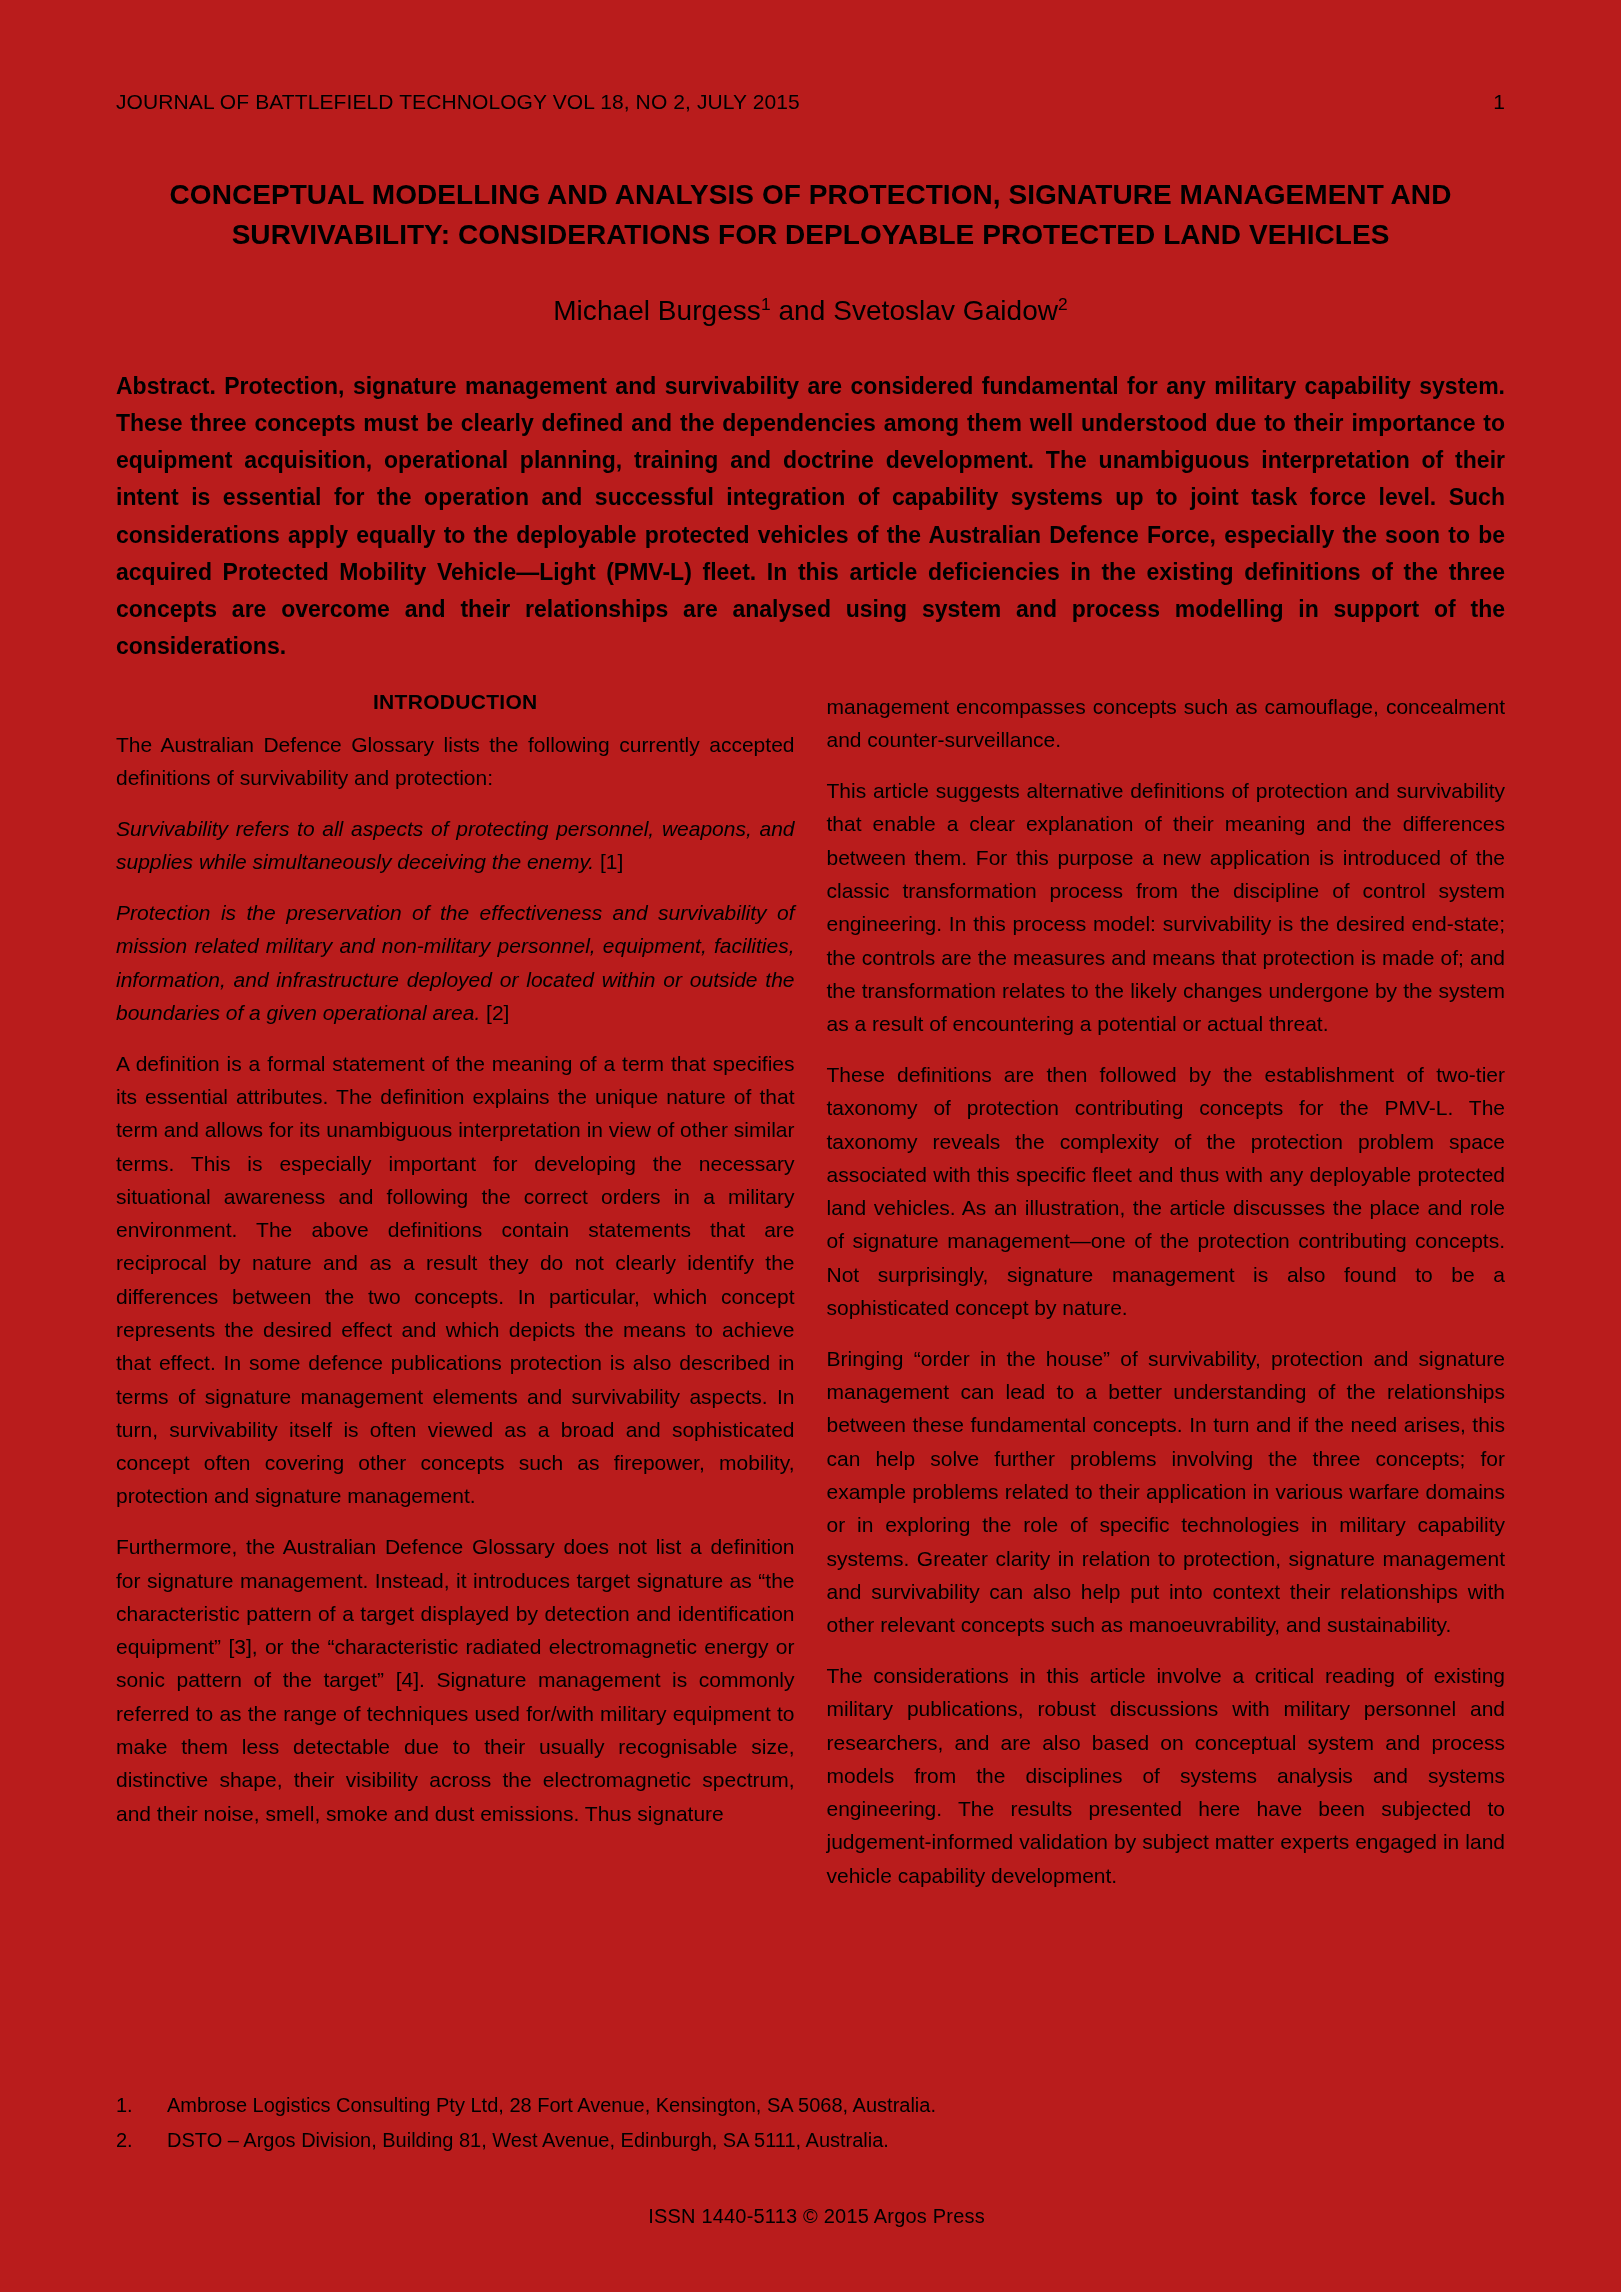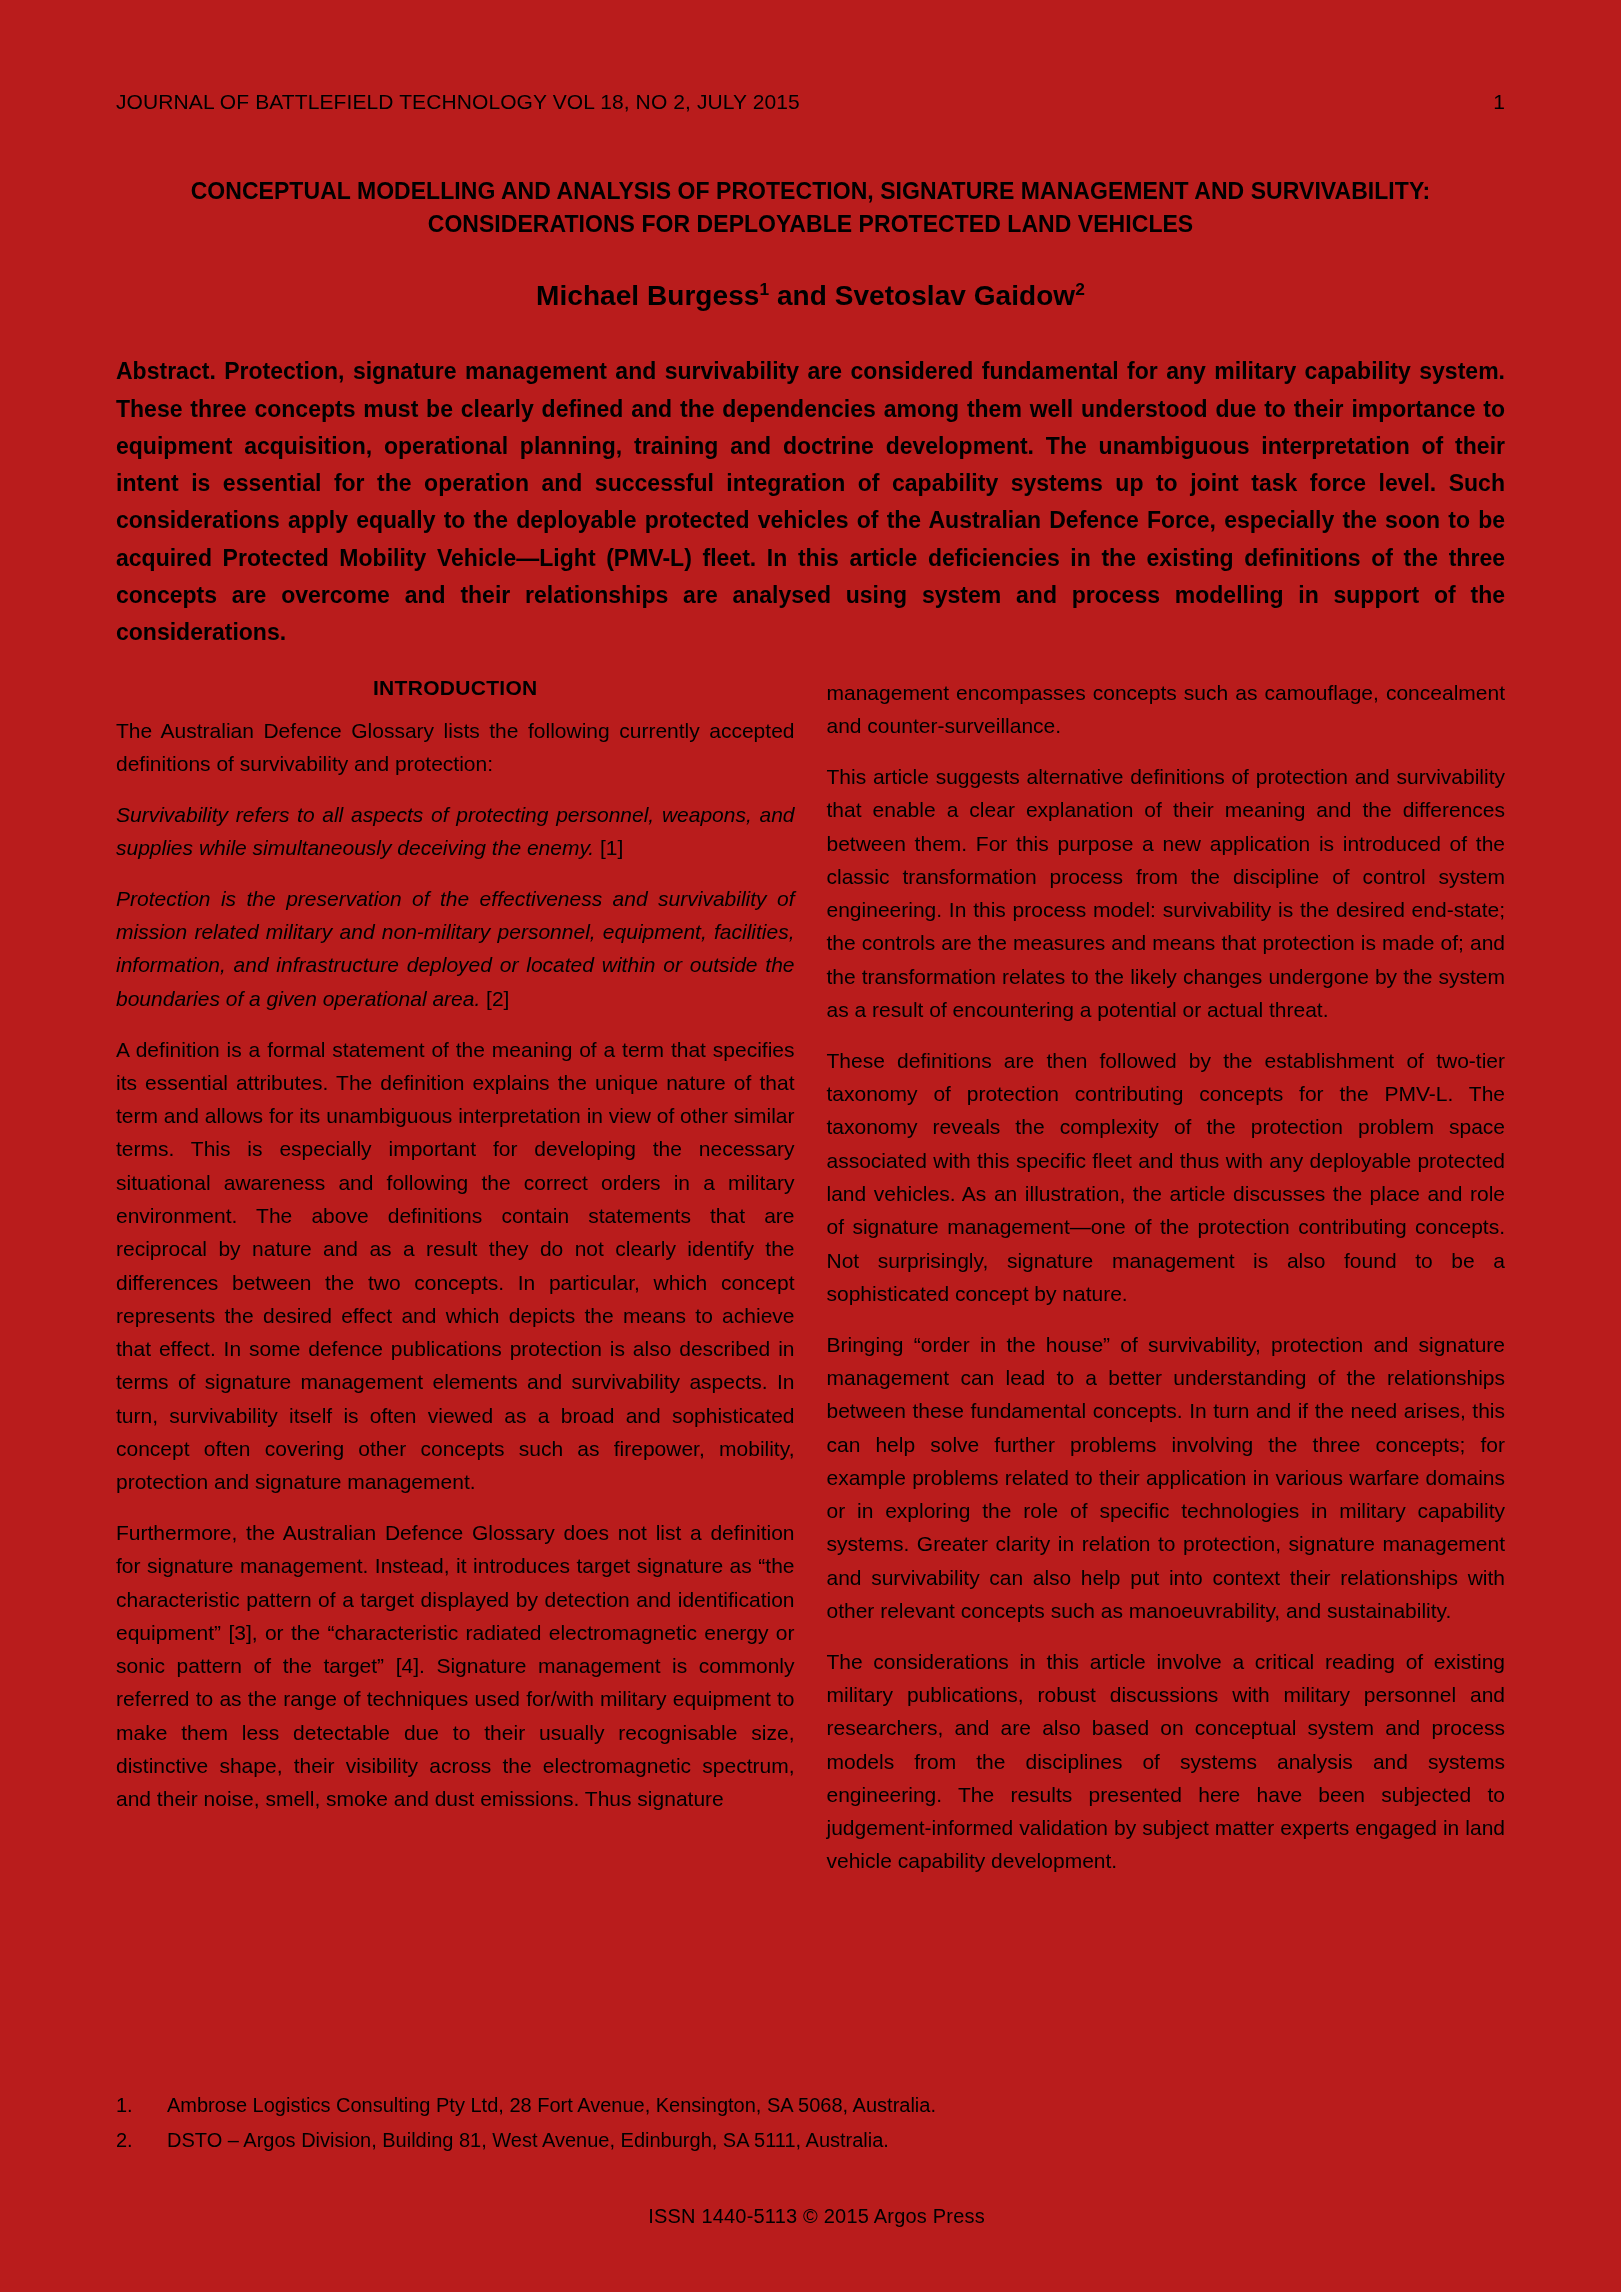--- a/index.html
+++ b/index.html
@@ -37,28 +37,28 @@
     letter-spacing: 0.1px;
     margin-bottom: 61px;
   }
   .runninghead .journal { white-space: nowrap; }
   .runninghead .pageno { }
 
   
   .title {
     text-align: center;
     font-weight: bold;
-    font-size: 23px;
+    font-size: 28px;
     line-height: 1.42;
     margin: 0 45px 0 45px;
     letter-spacing: 0.05px;
   }
   .authors {
     text-align: center;
-    font-weight: bold;
+    font-weight: normal;
     font-size: 28px;
     margin-top: 40px;
     letter-spacing: 0.05px;
   }
   .authors sup {
     font-size: 0.62em;
     vertical-align: super;
     line-height: 0;
   }
 

